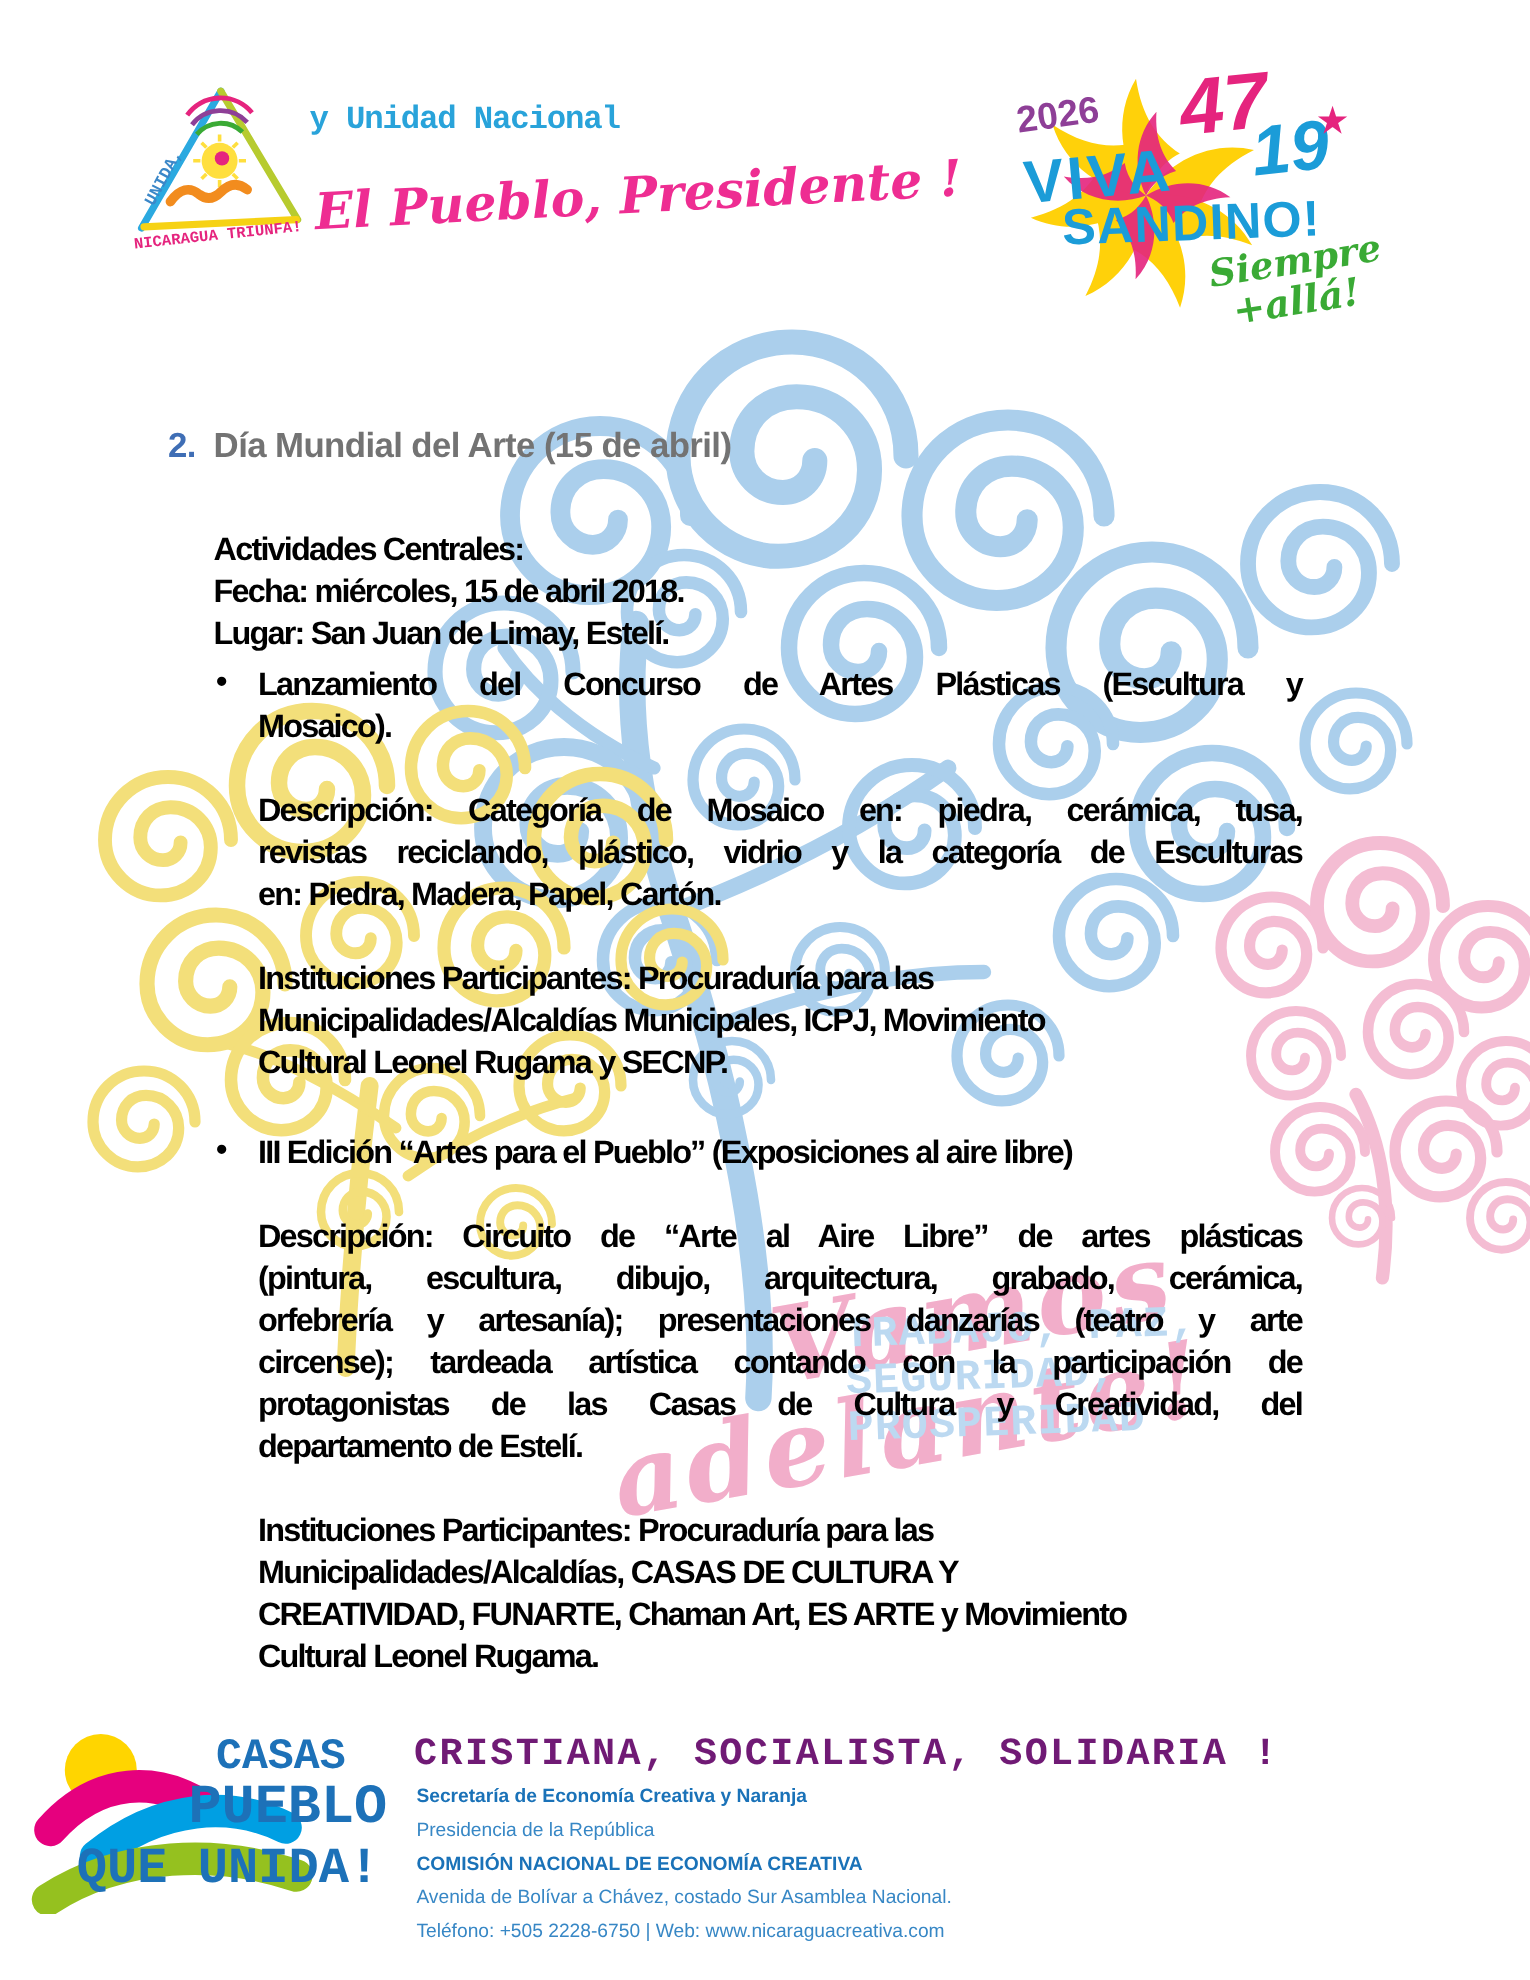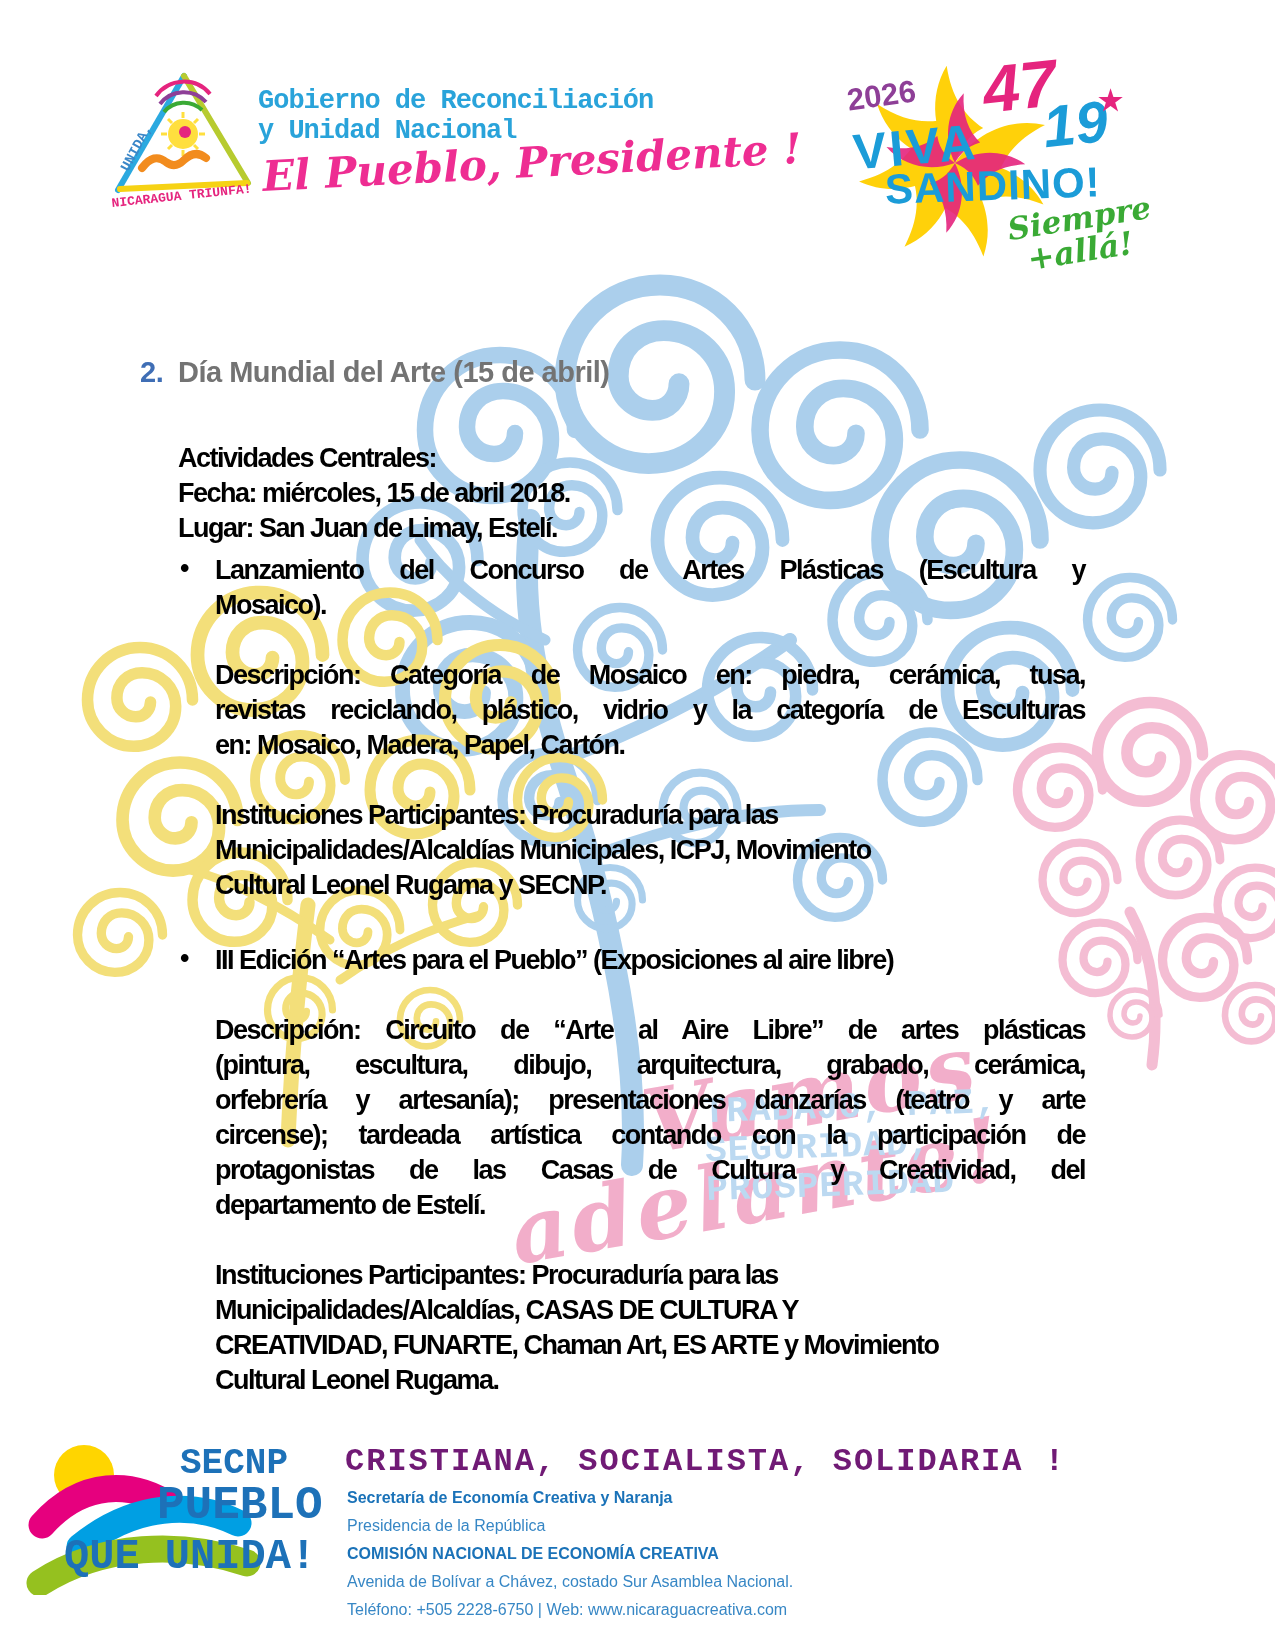--- a/index.html
+++ b/index.html
@@ -167,21 +167,20 @@
         <line x1="100" y1="49" x2="96" y2="53"></line>
           <line x1="74" y1="75" x2="70" y2="79"></line>
       </g>
       <circle cx="87" cy="62" r="6" fill="#e5247e"></circle>
       <path d="M 44 98 q 12 -16 24 -6 q 9 7 18 -2 q 11 -11 22 -2" stroke="#f28c1e" stroke-width="8" fill="none" stroke-linecap="round"></path>
       <text transform="translate(30 102) rotate(-62)" font-family="Liberation Mono, monospace" font-weight="bold" font-size="14" fill="#3b87c8">UNIDA,</text>
       <text transform="translate(14 137) rotate(-6)" font-family="Liberation Mono, monospace" font-weight="bold" font-size="13" fill="#e5247e">NICARAGUA TRIUNFA!</text>
     </svg>
 
     <div class="gov-text">
-      <div>Gobierno de Reconciliación</div>
       <div>y Unidad Nacional</div>
     </div>
     <div class="gov-tagline">El Pueblo, Presidente !</div>
 
     <div id="sandino">
       <svg class="abs" style="left:0;top:0;" width="330" height="212" viewBox="0 0 330 212">
         <g transform="translate(160 105)">
           <g fill="#ffd10a">
             <path transform="rotate(0)" d="M0 0 C 20 -30 55 -46 90 -38 C 62 -24 48 -6 42 16 C 28 2 12 0 0 0 Z"></path>
             <path transform="rotate(48)" d="M0 0 C 20 -30 55 -46 90 -38 C 62 -24 48 -6 42 16 C 28 2 12 0 0 0 Z"></path>
@@ -221,21 +220,21 @@
       </div>
 
     <span class="bullet-dot" style="left:180px;top:553px;">•</span>
     <div class="para just" style="left:215px;top:553px;width:870px;">
         <div class="tline">Lanzamiento del Concurso de Artes Plásticas (Escultura y</div>
         <div class="tline">Mosaico).</div>
       </div>
     <div class="para just" style="left:215px;top:658px;width:870px;">
         <div class="tline">Descripción: Categoría de Mosaico en: piedra, cerámica, tusa,</div>
         <div class="tline">revistas reciclando, plástico, vidrio y la categoría de Esculturas</div>
-        <div class="tline">en: Mosaico, Madera, Papel, Cartón.</div>
+        <div class="tline">en: Piedra, Madera, Papel, Cartón.</div>
       </div>
     <div class="para" style="left:215px;top:798px;width:870px;">
         <div class="tline">Instituciones Participantes: Procuraduría para las</div>
         <div class="tline">Municipalidades/Alcaldías Municipales, ICPJ, Movimiento</div>
         <div class="tline">Cultural Leonel Rugama y SECNP.</div>
       </div>
 
     <span class="bullet-dot" style="left:180px;top:943px;">•</span>
     <div class="para" style="left:215px;top:943px;width:870px;">
         <div class="tline">III Edición “Artes para el Pueblo” (Exposiciones al aire libre)</div>
@@ -257,21 +256,21 @@
   </div>
 
   <div id="footer">
     <div id="pueblo-logo">
       <svg class="abs" style="left:0;top:0;" width="245" height="170" viewBox="0 0 245 170">
         <circle cx="62" cy="50" r="30" fill="#ffd500"></circle>
         <path d="M 20 100 C 60 55 110 55 150 82" stroke="#e6007e" stroke-width="27" fill="none" stroke-linecap="round"></path>
         <path d="M 58 122 C 112 78 172 76 216 98" stroke="#009fe3" stroke-width="27" fill="none" stroke-linecap="round"></path>
         <path d="M 18 158 C 80 118 160 116 225 138" stroke="#95c11f" stroke-width="27" fill="none" stroke-linecap="round"></path>
       </svg>
-      <span class="pl-text pl-1">SECNP</span>
+      <span class="pl-text pl-1">CASAS</span>
       <span class="pl-text pl-2">PUEBLO</span>
       <span class="pl-text pl-3">QUE UNIDA!</span>
     </div>
 
     <div class="ft-slogan">CRISTIANA, SOCIALISTA, SOLIDARIA !</div>
     <div class="ft-line ft-bold" style="top:1489px;">Secretaría de Economía Creativa y Naranja</div>
     <div class="ft-line" style="top:1517px;">Presidencia de la República</div>
     <div class="ft-line ft-bold" style="top:1545px;">COMISIÓN NACIONAL DE ECONOMÍA CREATIVA</div>
     <div class="ft-line" style="top:1573px;">Avenida de Bolívar a Chávez, costado Sur Asamblea Nacional.</div>
     <div class="ft-line" style="top:1601px;">Teléfono: +505 2228-6750 | Web: www.nicaraguacreativa.com</div>

